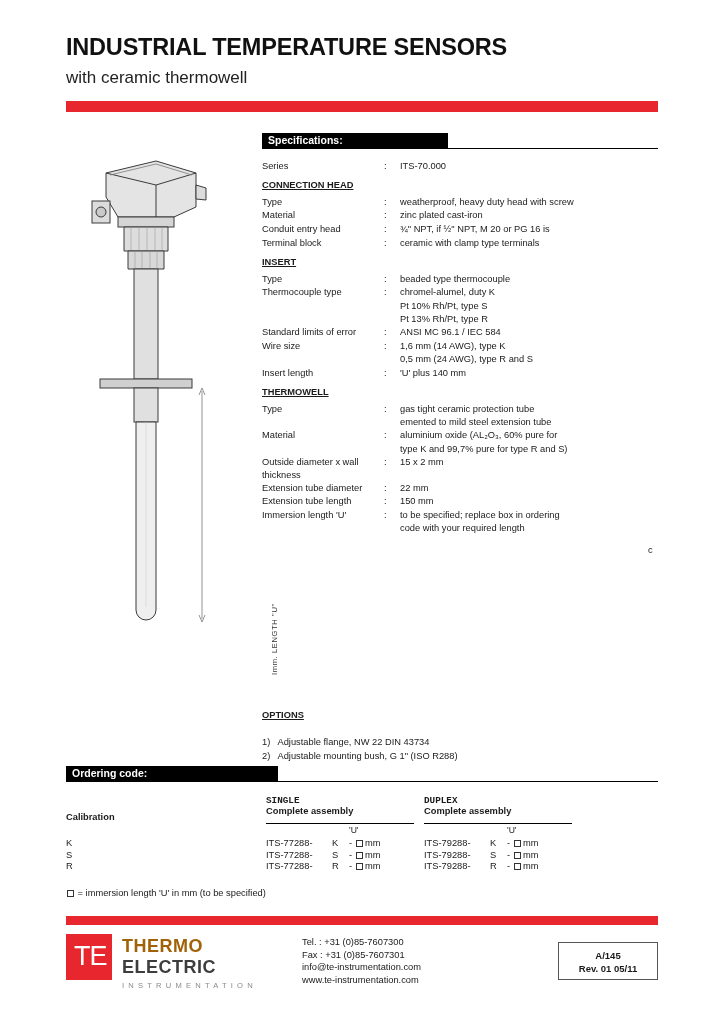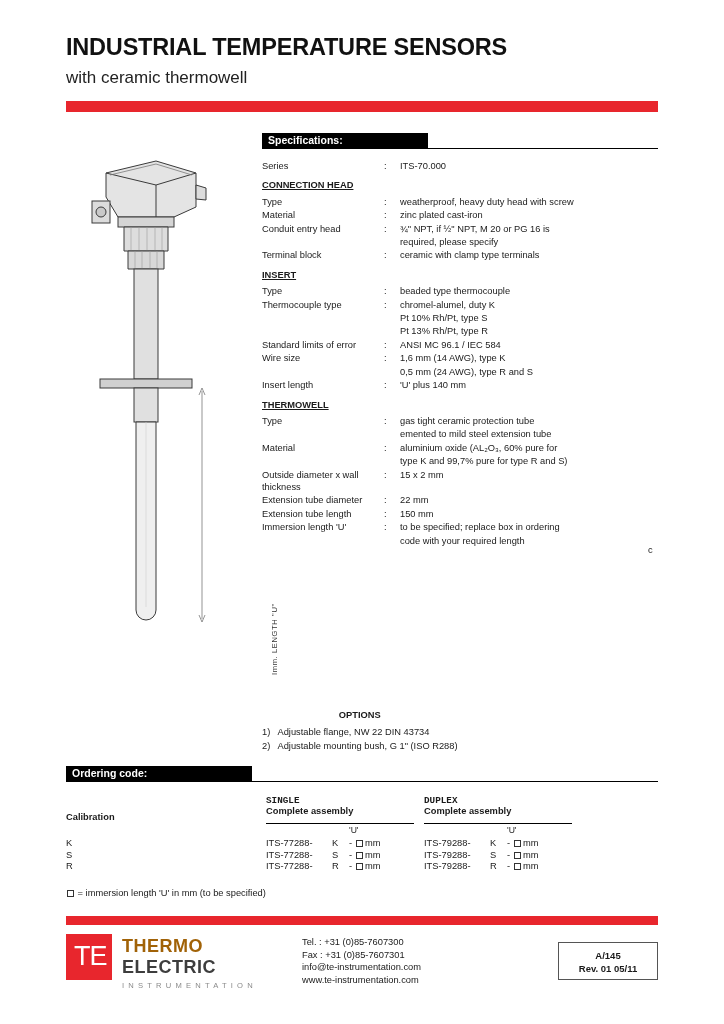--- a/index.html
+++ b/index.html
@@ -40,21 +40,21 @@
     position: absolute;
     left: 66px; top: 101px;
     width: 592px; height: 11px;
     background: #e8262d;
   }
 
   
   .spec-head {
     position: absolute;
     left: 262px; top: 133px;
-    width: 166px; height: 15px;
+    width: 186px; height: 15px;
     background: #000;
   }
   .spec-head span {
     position: absolute;
     left: 6px; top: 1px;
     color: #fff;
     font-size: 10.5px;
     font-weight: bold;
   }
   .spec-rule {
@@ -107,30 +107,30 @@
 
   
   .options {
     position: absolute;
     left: 262px; top: 708px;
     font-size: 9.3px;
     line-height: 14px;
   }
   .options .opt-title {
     font-weight: bold;
-    margin-bottom: 3px;
-    text-align: center;
+    text-decoration: underline;
+    margin-bottom: 13px;
   }
   .options .opt-item { white-space: pre; }
 
   
   .order-head {
     position: absolute;
     left: 66px; top: 766px;
-    width: 186px; height: 15px;
+    width: 212px; height: 15px;
     background: #000;
   }
   .order-head span {
     position: absolute;
     left: 6px; top: 1px;
     color: #fff;
     font-size: 10.5px;
     font-weight: bold;
   }
   .order-rule {
@@ -342,21 +342,20 @@
         <div class="spec-value">zinc plated cast-iron</div>
       </div>
       <div class="spec-row">
         <div class="spec-label">Conduit entry head</div>
         <div class="spec-colon">:</div>
         <div class="spec-value">¾" NPT, if ½" NPT, M 20 or PG 16 is</div>
       </div>
       <div class="spec-row">
         <div class="spec-label"></div>
         <div class="spec-colon"></div>
-        <div class="spec-value">required, please specify</div>
       </div>
       <div class="spec-row">
         <div class="spec-label">Terminal block</div>
         <div class="spec-colon">:</div>
         <div class="spec-value">ceramic with clamp type terminals</div>
       </div>
       <div class="spec-gap"></div>
       <div class="spec-row section">
         <div class="spec-label">INSERT</div>
       </div>

